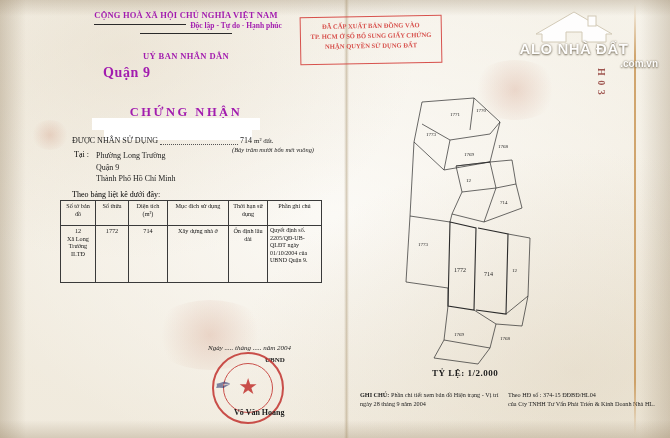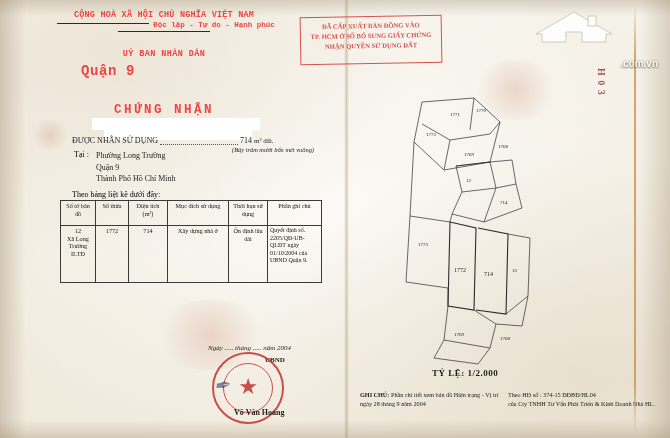--- a/index.html
+++ b/index.html
@@ -51,26 +51,25 @@
   }
   .edge-shadow-bottom {
     position: absolute;
     left: 0; right: 0; bottom: 0; height: 18px;
     background: linear-gradient(0deg, rgba(150,130,100,0.30), rgba(150,130,100,0));
   }
 
   
   .cert {
     position: absolute;
-    left: 23px;
+    left: 45px;
     top: 10px;
     width: 282px;
-    color: #ef4444;
+    color: #a21caf;
     text-align: center;
-    font-family: Liberation Mono, monospace;
   }
   .cert .l1 {
     font-size: 8.5px;
     letter-spacing: 0.2px;
     font-weight: bold;
   }
   .cert .l2 {
     font-size: 7.5px;
     font-weight: bold;
     margin-top: 1px;
@@ -518,15 +517,16 @@
   </div>
 
   <div class="side-code">H 0 3</div>
   <div class="side-line"></div>
 
   <div class="wm">
     <svg class="house" width="84" height="34" viewBox="0 0 84 34">
       <path d="M42 2 L80 24 L74 24 L74 32 L50 32 L50 22 L34 22 L34 32 L10 32 L10 24 L4 24 Z" fill="#ffffff" stroke="#cfc6b2" stroke-width="1"></path>
       <rect x="56" y="6" width="8" height="10" fill="#ffffff" stroke="#cfc6b2" stroke-width="1"></rect>
     </svg>
+    <div class="wm-text">ALO NHÀ ĐẤT</div>
     <div class="wm-sub">.com.vn</div>
   </div>
 </div>
 
 </body></html>

